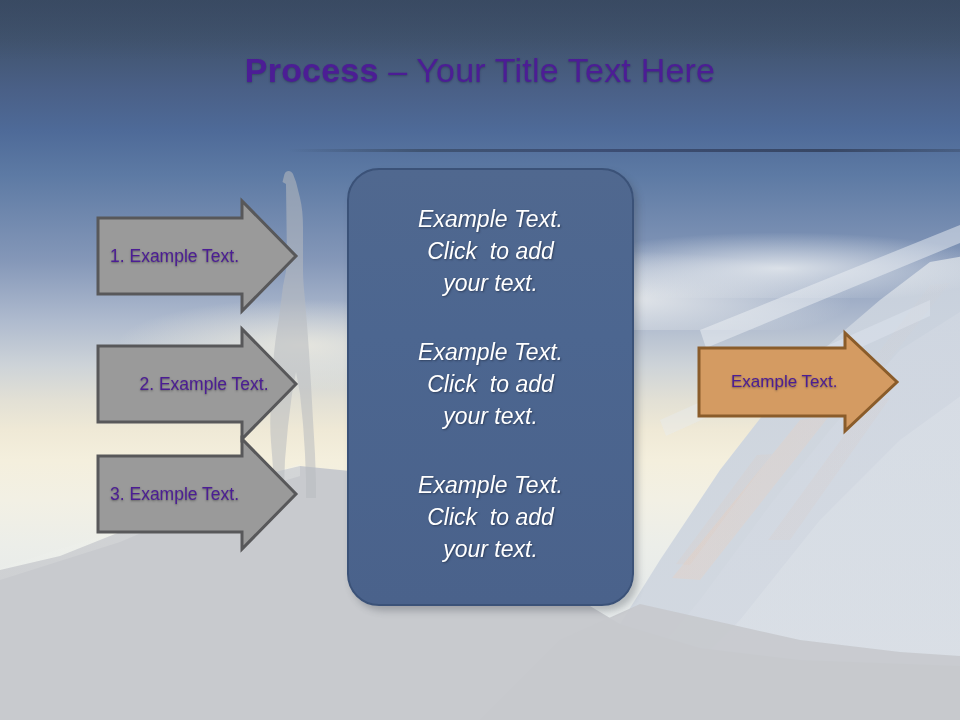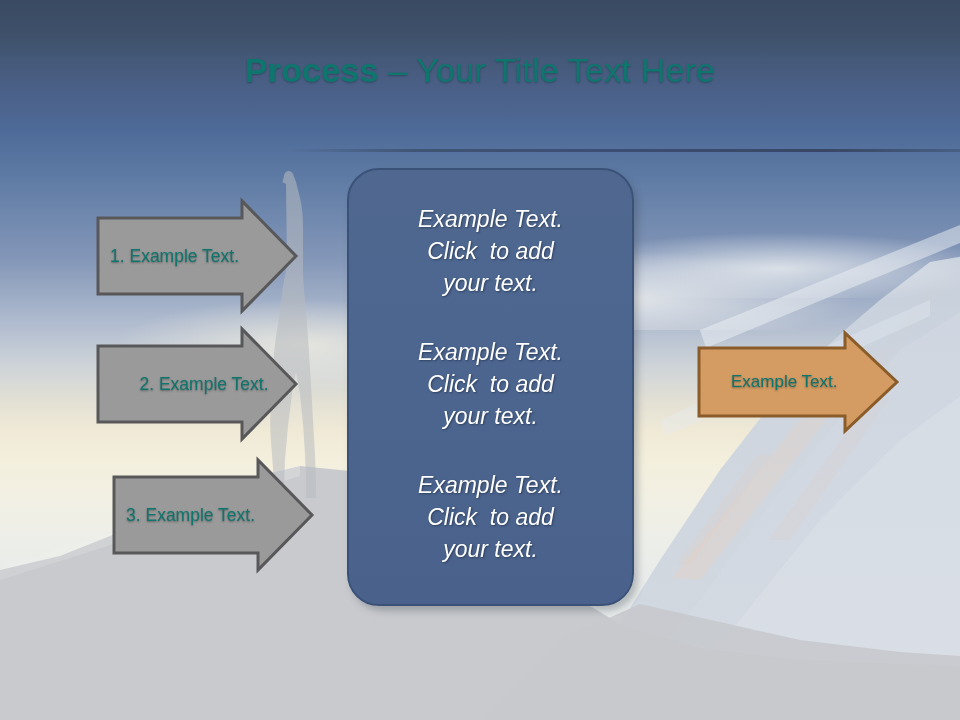--- a/index.html
+++ b/index.html
@@ -157,57 +157,57 @@
       #3d4f6a00 0%, #3d4f6a00 30%, #3a4c67cc 44%, #39496fe0 62%,
       #34425ee6 86%, #35435d66 100%);
   }
 
   
 
   .title {
     position: absolute;
     left: 0; top: 48px; width: 960px;
     text-align: center;
-    color: #0f766e;
+    color: #4c1d95;
     font-size: 34px;
     line-height: 44px;
     letter-spacing: 0.2px;
     text-shadow: 0 1px 2px rgba(20,30,50,0.35);
     white-space: nowrap;
   }
   .title .t-strong { font-weight: bold; }
   .title .t-light  { font-weight: normal; }
 
   
 
   .arrow {
     position: absolute;
     display: flex;
     align-items: center;
   }
   .arrow svg { position: absolute; left: 0; top: 0; overflow: visible; }
   .arrow .arrow-label {
     position: relative;
     z-index: 2;
-    color: #0f766e;
+    color: #4c1d95;
     font-size: 17.5px;
     line-height: 22px;
     white-space: nowrap;
     text-shadow: 0 1px 2px rgba(40,40,40,0.5);
   }
 
   .arrow-gray  { width: 202px; height: 114px; }
   .arrow-gray .arrow-label { margin-left: 14px; }
 
   .arrow-orange { width: 202px; height: 102px; }
   .arrow-orange .arrow-label { margin-left: 34px; font-size: 17px; }
 
   #arrow-1 { left: 96px;  top: 199px; }
   #arrow-2 { left: 96px;  top: 327px; justify-content: center; }
-  #arrow-3 { left: 96px;  top: 458px; margin-left: 16px; }
+  #arrow-3 { left: 96px;  top: 437px; }
   #arrow-4 { left: 697px; top: 331px; }
 
   
 
   .panel {
     position: absolute;
     left: 347px; top: 168px;
     width: 287px; height: 438px;
     border-radius: 32px;
     background: linear-gradient(to bottom, #50688f 0%, #4c6690 38%, #4a628b 100%);

